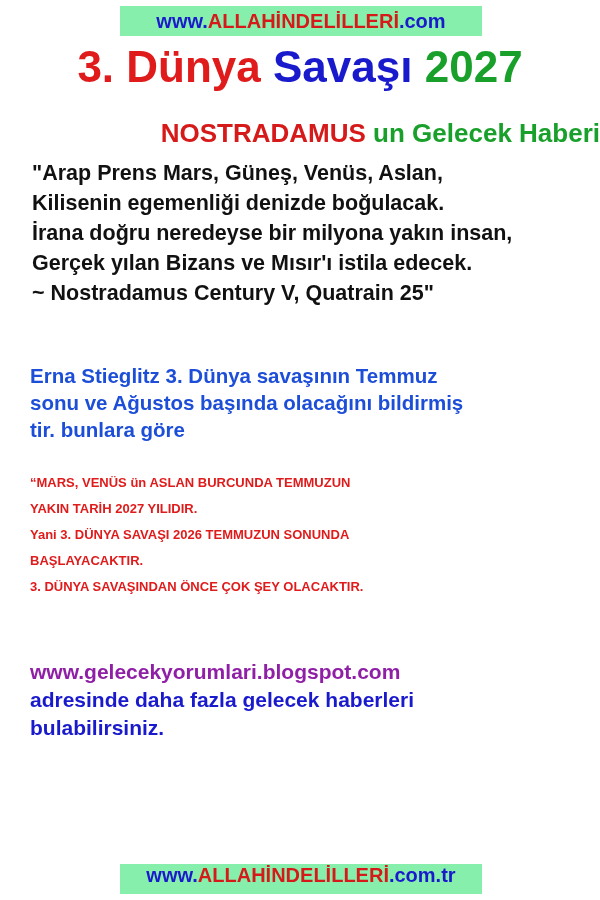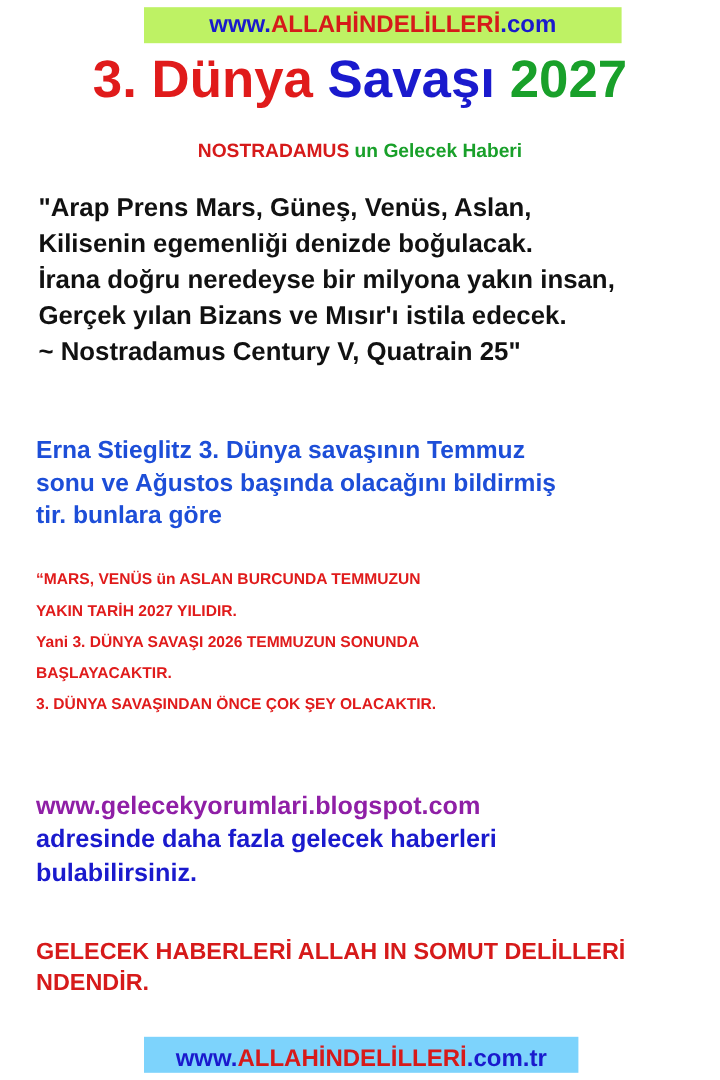--- a/index.html
+++ b/index.html
@@ -20,23 +20,23 @@
     position: relative;
     background: #ffffff;
     box-sizing: border-box;
   }
 
   
   .banner-top {
     position: absolute;
     left: 120px;
     top: 6px;
-    width: 398px;
+    width: 362px;
     height: 30px;
-    background: #bef264;
+    background: #86efac;
     display: flex;
     align-items: center;
     justify-content: center;
   }
   .banner-top .btxt {
     font-size: 20px;
     font-weight: bold;
     letter-spacing: 0px;
     white-space: nowrap;
   }
@@ -56,22 +56,22 @@
   }
   .title .t-red { color: #e01b1b; margin-top: 12px; }
   .title .t-blue { color: #1a1acd; }
   .title .t-green { color: #19a02a; }
 
   .subtitle {
     position: absolute;
     left: 0;
     top: 118px;
     width: 600px;
-    text-align: center;
-    font-size: 16px;
+    text-align: right;
+    font-size: 26px;
     font-weight: bold;
     color: #d61a1a;
     white-space: nowrap;
   }
   .subtitle .s-green { color: #19a02a; }
 
   
   .quote {
     position: absolute;
     left: 32px;
@@ -140,23 +140,23 @@
   }
   .purpleblock div { white-space: nowrap; }
 
   
   .banner-bottom {
     position: absolute;
     left: 120px;
     top: 864px;
     width: 362px;
     height: 30px;
-    background: #7dd3fc;
+    background: #86efac;
     display: flex;
-    align-items: flex-end;
+    align-items: flex-start;
     justify-content: center;
   }
   .banner-bottom .btxt {
     font-size: 20px;
     font-weight: bold;
     white-space: nowrap;
   }
 </style>
 </head>
 <body>
@@ -192,22 +192,18 @@
     <div>BAŞLAYACAKTIR.</div>
     <div>3. DÜNYA SAVAŞINDAN  ÖNCE  ÇOK  ŞEY  OLACAKTIR.</div>
   </div>
 
   <div class="blueblock">
     <div><a class="lnk" href="#">www.gelecekyorumlari.blogspot.com</a></div>
     <div>adresinde   daha fazla gelecek haberleri</div>
     <div>bulabilirsiniz.</div>
   </div>
 
-  <div class="purpleblock">
-    <div>GELECEK  HABERLERİ  ALLAH IN SOMUT  DELİLLERİ</div>
-    <div>NDENDİR.</div>
-  </div>
 
   <div class="banner-bottom">
     <span class="btxt"><span class="b-blue">www.</span><span class="b-red">ALLAHİNDELİLLERİ</span><span class="b-blue">.com.tr</span></span>
   </div>
 
 </div>
 
 </body></html>

